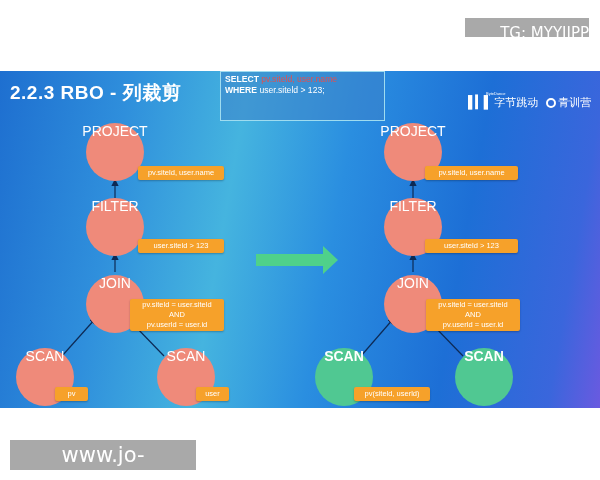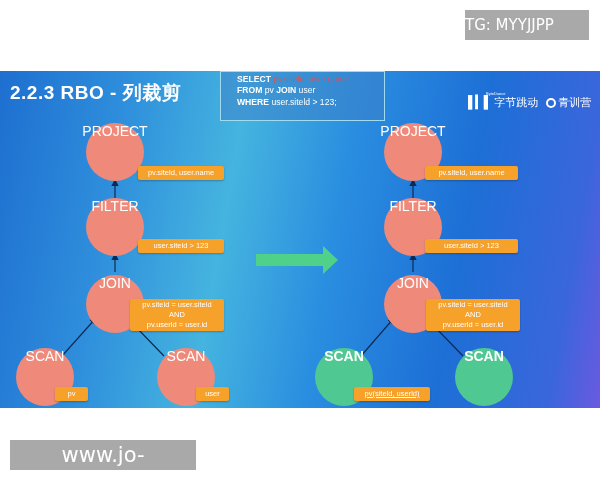--- a/index.html
+++ b/index.html
@@ -1,25 +1,25 @@
 <!DOCTYPE html>
 <html><head>
 <meta charset="utf-8">
 <style>
   html, body { margin:0; padding:0; }
   body { width:600px; height:480px; background:#ffffff; position:relative; overflow:hidden; font-family:"Liberation Sans", sans-serif; }
   .wm { position:absolute; background:#a9a9a9; color:#ffffff; font-family:"DejaVu Sans", sans-serif; }
-  .wm-top { left:465px; top:10px; width:124px; height:30px; font-size:15px; line-height:30px; text-align:left; }
+  .wm-top { left:465px; top:18px; width:124px; height:19px; font-size:15px; line-height:30px; text-align:right; }
   .wm-bottom { left:10px; top:440px; width:186px; height:30px; font-size:21px; line-height:30px; text-align:center; }
 
   .slide { position:absolute; left:0; top:71px; width:600px; height:337px; overflow:hidden;
     background: linear-gradient(100deg, #1e6fd0 0%, #2f8fdc 20%, #45b4df 38%, #2a8ee0 55%, #1d6fd6 75%, #3a66dc 92%, #6a5ae0 100%); }
   .slide-title { position:absolute; left:10px; top:9px; color:#ffffff; font-size:19px; font-weight:bold; letter-spacing:0.5px; }
 
-  .sql-box { position:absolute; left:220px; top:0px; width:165px; height:50px; border:1px solid #9fdcf0; background:rgba(60,130,200,0.55); padding:2px 16px; box-sizing:border-box; }
+  .sql-box { position:absolute; left:220px; top:0px; width:165px; height:50px; border:1px solid #9fdcf0; background:rgba(60,130,200,0.55); padding:2px 4px; box-sizing:border-box; }
   .sql-line { font-size:8.6px; line-height:11.3px; color:#ffffff; white-space:nowrap; }
   .kw { font-weight:bold; color:#ffffff; }
   .hl { color:#e05050; }
 
   .logos { position:absolute; left:468px; top:24px; color:#ffffff; font-size:11px; display:flex; align-items:center; gap:8px; }
   .bd-icon { font-weight:bold; font-size:12px; letter-spacing:-1px; }
   .bd-small { font-size:4px; position:absolute; left:18px; top:-4px; }
   .qx-icon { display:inline-block; width:10px; height:10px; border-radius:50%; border:2px solid #ffffff; box-sizing:border-box; vertical-align:middle; margin-right:2px; }
 
   .node { position:absolute; width:58px; height:58px; border-radius:50%; display:flex; align-items:flex-start; justify-content:center; color:#ffffff; font-size:14px; }
@@ -33,21 +33,20 @@
 </head>
 <body>
 
 <div class="wm wm-top">TG: MYYJJPP</div>
 
 <div class="slide">
   <div class="slide-title">2.2.3  RBO - 列裁剪</div>
 
   <div class="sql-box">
     <div class="sql-line"><span class="kw">SELECT</span><span class="hl"> pv.siteld, user.name</span></div>
-    <div class="sql-line"><span class="kw">FROM</span><span> pv </span><span class="kw">JOIN</span><span> user</span></div>
     <div class="sql-line"><span class="kw">WHERE</span><span> user.siteld &gt; 123;</span></div>
   </div>
 
   <div class="logos">
     <span style="position:relative;">
       <span class="bd-icon">▌▎▌</span>
       <span class="bd-small">ByteDance</span>
       <span>字节跳动</span>
     </span>
     <span>
@@ -121,20 +120,20 @@
     </div>
   <div class="tag" style="left:426px; top:228px; width:94px; height:32px; flex-direction:column;">
     <span>pv.siteld = user.siteld</span>
     <span>AND</span>
     <span>pv.userld = user.id</span>
   </div>
 
   <div class="node green" style="left:315px; top:277px;">
       <span>SCAN</span>
     </div>
-  <div class="tag" style="left:354px; top:316px; width:76px; height:14px;text-decoration:underline;">pv(siteld, userld)</div>
+  <div class="tag" style="left:354px; top:316px; width:76px; height:14px;">pv(siteld, userld)</div>
 
   <div class="node green" style="left:455px; top:277px;">
       <span>SCAN</span>
     </div>
 </div>
 
 <div class="wm wm-bottom">www.jo-kysports.com</div>
 
 </body></html>

